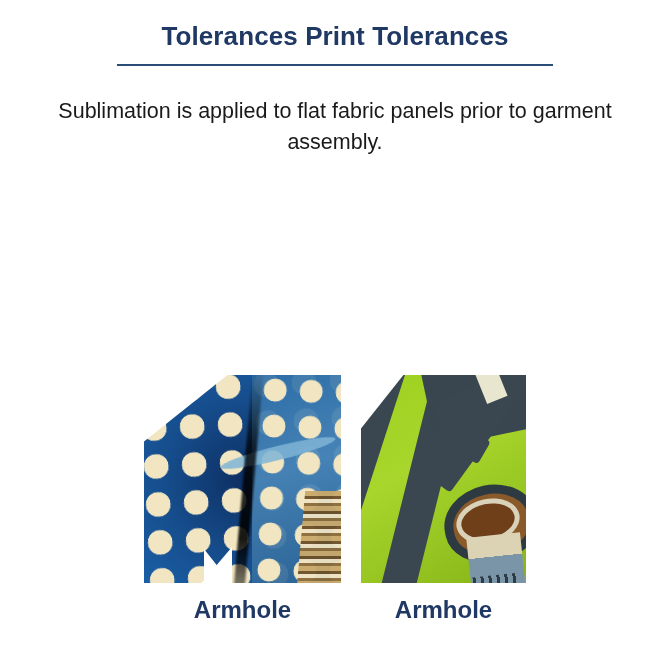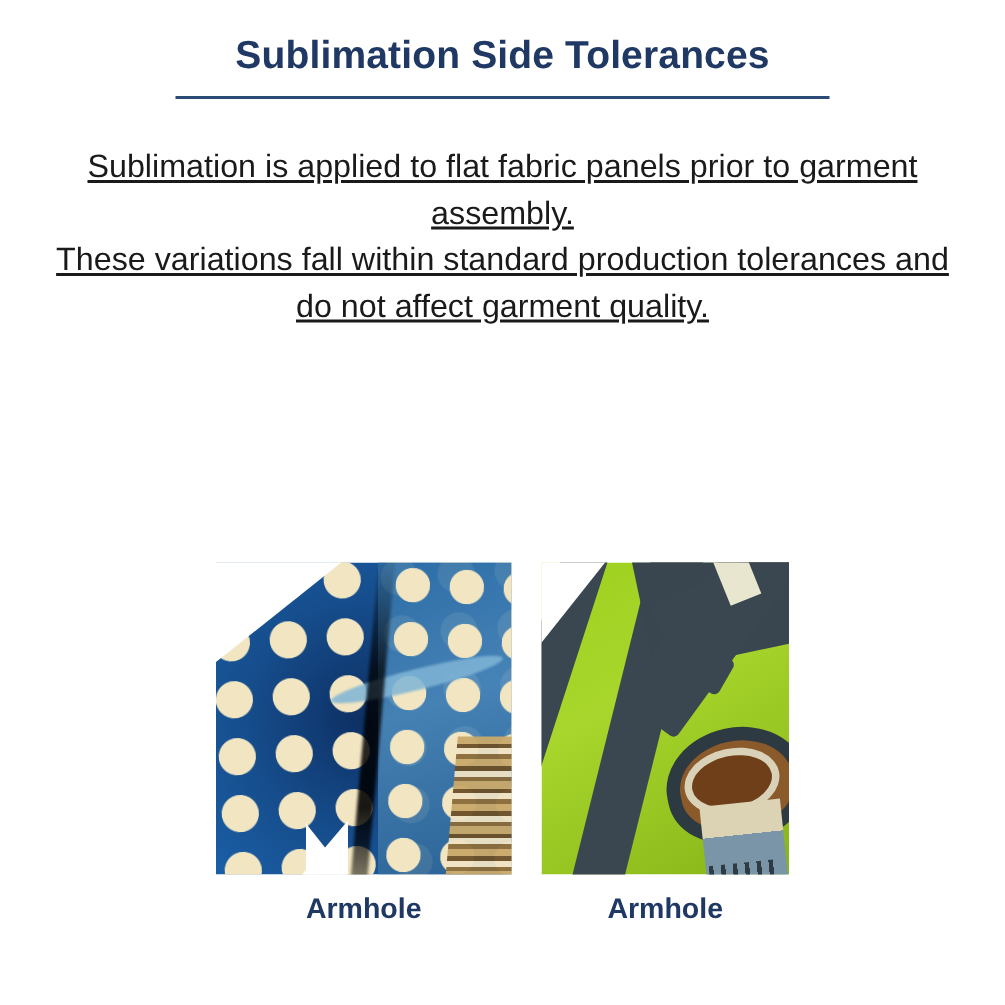--- a/index.html
+++ b/index.html
@@ -48,22 +48,21 @@
   
   .body-copy {
     margin: 30px auto 0 auto;
     width: 620px;
     text-align: center;
     color: #1a1a1a;
     font-size: 21.5px;
     line-height: 31px;
   }
   .body-copy p {
-    margin: 0;
-    text-decoration: underline;
+    margin: 12px;
   }
 
   
   .cards {
     position: absolute;
     left: 0;
     top: 375px;
     width: 670px;
     display: flex;
     justify-content: center;
@@ -79,21 +78,21 @@
     position: relative;
     overflow: hidden;
     background: #ffffff;
   }
   .photo .inner {
     position: absolute;
     inset: 0;
   }
   .card-caption {
     margin-top: 14px;
-    font-size: 19px;
+    font-size: 24px;
     font-weight: bold;
     color: #1f3864;
     text-align: center;
     line-height: 1.1;
   }
 
   
   .card-1 .photo { width: 197px; height: 208px; }
   .card-2 .photo { width: 165px; height: 208px; }
   .card-3 .photo { width: 207px; height: 208px; }
@@ -364,27 +363,26 @@
     background: linear-gradient(to bottom, rgba(255,255,255,0.55), rgba(255,255,255,0.15) 45%, rgba(255,255,255,0.35));
     filter: blur(0.4px);
   }
 </style>
 </head>
 <body>
 
 <div class="page">
 
   <div class="header">
-    <h1 class="page-title">Sublimation Side Tolerances</h1>
+    <h1 class="page-title">Tolerances Print Tolerances</h1>
     <hr class="title-divider">
   </div>
 
   <div class="body-copy">
     <p>Sublimation is applied to flat fabric panels prior to garment assembly.</p>
-    <p>These variations fall within standard production tolerances and do not affect garment quality.</p>
   </div>
 
   <div class="cards">
 
     <div class="card card-1">
       <div class="photo">
         <div class="inner">
           <div class="p1-base"></div>
           <div class="p1-dots"></div>
           <div class="p1-right-panel"></div>

